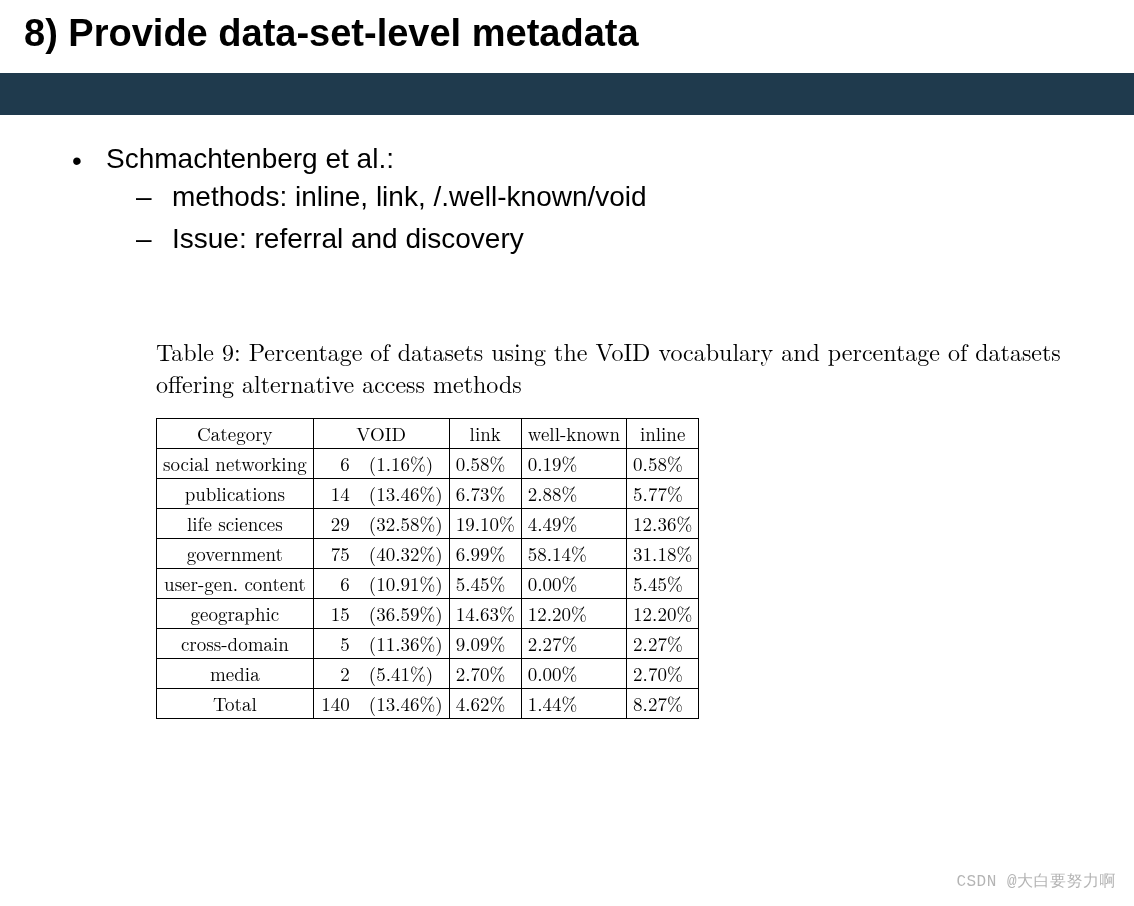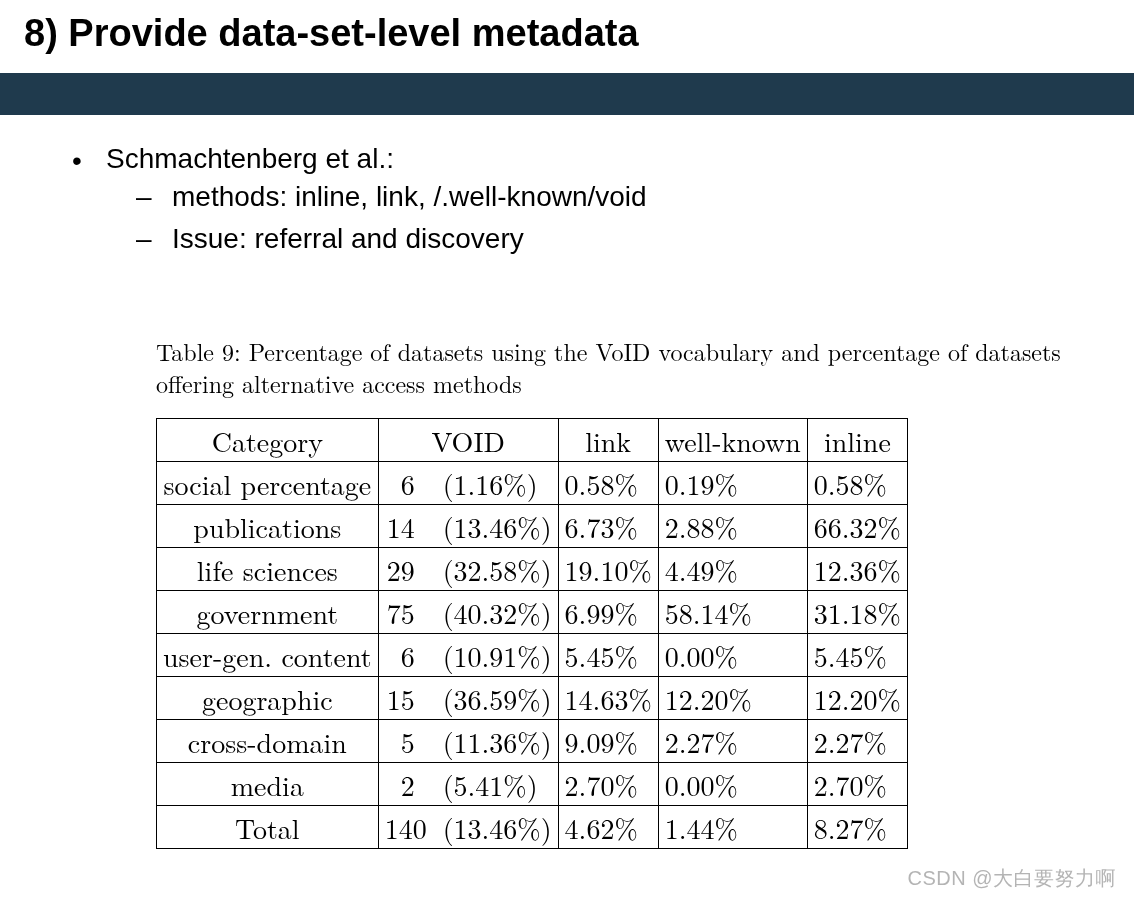--- a/index.html
+++ b/index.html
@@ -75,42 +75,42 @@
     font-size: 24px;
     color: #000;
     padding-left: 18px;
   }
   .tcaption {
     margin-bottom: 18px;
     line-height: 1.35;
   }
   table.data {
     border-collapse: collapse;
-    font-size: 28px;
+    font-size: 19px;
   }
   table.data th, table.data td {
     border: 1px solid #000;
     padding: 1px 6px;
     font-weight: normal;
     white-space: nowrap;
   }
   table.data th { text-align: center; }
   table.data td.cat { text-align: center; }
   table.data td.void { text-align: left; }
   table.data td.void .n { display:inline-block; width:30px; text-align:right; }
   table.data td.void .p { }
   table.data td.num { text-align: left; }
   table.data tr.totalrow td { }
   .watermark {
     position: absolute;
     right: 18px;
     bottom: 14px;
-    font-size: 20px;
+    font-size: 16px;
     color: rgba(130,130,130,0.6);
-    font-family: Liberation Sans, sans-serif;
+    font-family: Liberation Mono, monospace;
     letter-spacing: 0.5px;
   }
 </style>
 </head>
 <body>
 
 <div class="slide">
 
   <h1 class="title">8) Provide data-set-level metadata</h1>
   <div class="bar"></div>
@@ -133,32 +133,32 @@
           <tr>
             <th>Category</th>
             <th>VOID</th>
             <th>link</th>
             <th>well-known</th>
             <th>inline</th>
           </tr>
         </thead>
         <tbody id="tbody">
             <tr>
-              <td class="cat">social percentage</td>
+              <td class="cat">social networking</td>
               <td class="void"><span class="n">6</span>&nbsp;&nbsp;<span class="p">(1.16%)</span></td>
               <td class="num">0.58%</td>
               <td class="num">0.19%</td>
               <td class="num">0.58%</td>
             </tr>
             <tr>
               <td class="cat">publications</td>
               <td class="void"><span class="n">14</span>&nbsp;&nbsp;<span class="p">(13.46%)</span></td>
               <td class="num">6.73%</td>
               <td class="num">2.88%</td>
-              <td class="num">66.32%</td>
+              <td class="num">5.77%</td>
             </tr>
             <tr>
               <td class="cat">life sciences</td>
               <td class="void"><span class="n">29</span>&nbsp;&nbsp;<span class="p">(32.58%)</span></td>
               <td class="num">19.10%</td>
               <td class="num">4.49%</td>
               <td class="num">12.36%</td>
             </tr>
             <tr>
               <td class="cat">government</td>

